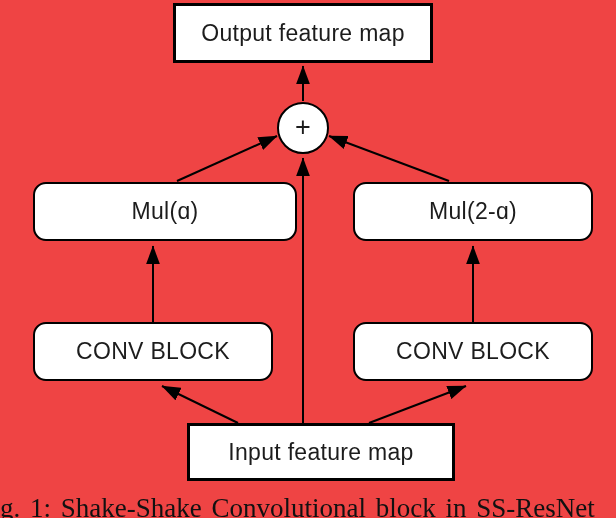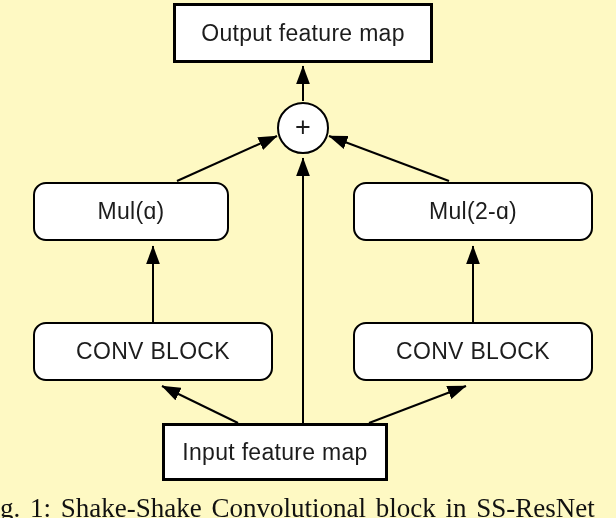--- a/index.html
+++ b/index.html
@@ -5,21 +5,21 @@
   html, body {
     margin: 0;
     padding: 0;
     background: #ffffff;
   }
   #stage {
     position: relative;
     width: 616px;
     height: 518px;
     overflow: hidden;
-    background: #fef9c3;
+    background: #ef4444;
     font-family: "Liberation Sans", "DejaVu Sans", sans-serif;
   }
   #wires {
     position: absolute;
     left: 0;
     top: 0;
     width: 616px;
     height: 518px;
   }
   .node {
@@ -35,22 +35,22 @@
     text-align: center;
   }
   .rect-node {
     border: 3px solid #000000;
   }
   .round-node {
     border: 2.5px solid #000000;
     border-radius: 13px;
   }
   #output-box { left: 173px; top: 3px;   width: 260px; height: 60px; }
-  #input-box  { left: 162px; top: 423px; width: 226px; height: 58px; }
-  #mul-left   { left: 33px;  top: 182px; width: 196px; height: 59px; }
+  #input-box  { left: 187px; top: 423px; width: 268px; height: 58px; }
+  #mul-left   { left: 33px;  top: 182px; width: 264px; height: 59px; }
   #mul-right  { left: 353px; top: 182px; width: 240px; height: 59px; }
   #conv-left  { left: 33px;  top: 322px; width: 240px; height: 59px; }
   #conv-right { left: 353px; top: 322px; width: 240px; height: 59px; }
   #add-circle {
     left: 277px; top: 102px; width: 52px; height: 52px;
     border: 2.5px solid #000000;
     border-radius: 50%;
     font-size: 27px;
     font-weight: 400;
     padding-bottom: 2px;

